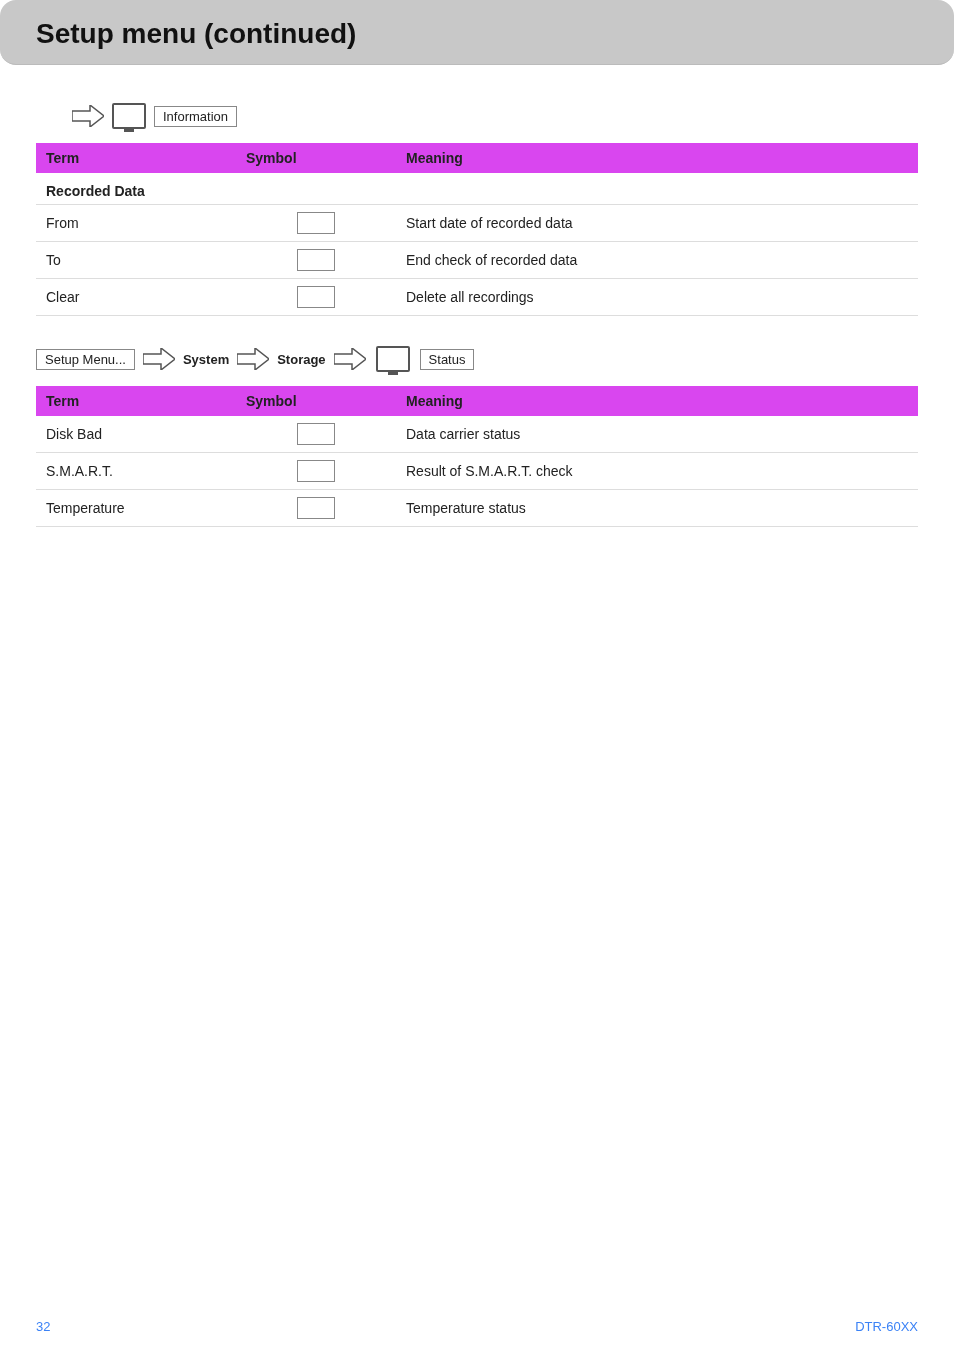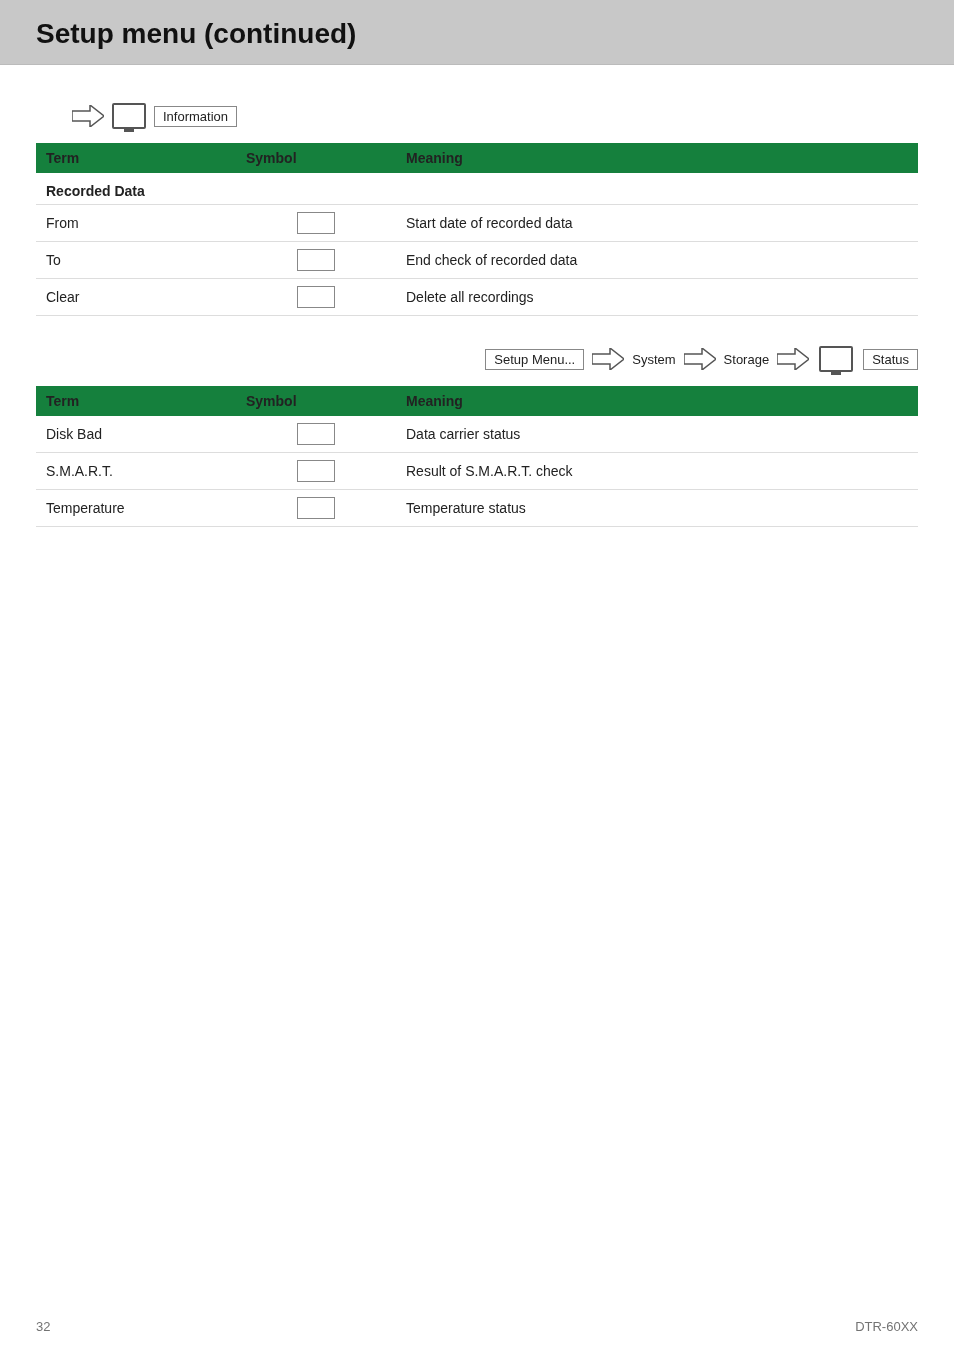--- a/index.html
+++ b/index.html
@@ -15,20 +15,21 @@
       width: 954px;
       min-height: 1354px;
       background: #fff;
       padding: 0;
       position: relative;
     }
     .header-bar {
       background: #c8c8c8;
       padding: 18px 36px 14px 36px;
       border-bottom: 1px solid #bbb;
+      border-radius: 16px;
     }
     .header-title {
       font-size: 28px;
       font-weight: bold;
       color: #111;
     }
     .content {
       padding: 20px 36px 20px 36px;
     }
 
@@ -72,38 +73,38 @@
     
     .nav-row {
       display: flex;
       align-items: center;
       gap: 6px;
       margin: 18px 0 14px 0;
       padding-left: 36px;
     }
     .nav-label {
       font-size: 13px;
-      font-weight: normal;
+      font-weight: bold;
     }
     .nav-box {
       border: 1px solid #888;
       padding: 2px 8px;
       font-size: 13px;
       background: #fff;
       display: inline-block;
     }
 
     
     .data-table {
       width: 100%;
       border-collapse: collapse;
       margin-bottom: 30px;
     }
     .data-table thead tr {
-      background: #15803d;
+      background: #d946ef;
     }
     .data-table thead th {
       padding: 7px 10px;
       font-weight: bold;
       font-size: 14px;
       text-align: left;
       border: none;
     }
     .data-table tbody tr {
       border-bottom: 1px solid #ddd;
@@ -136,33 +137,32 @@
     .col-term { width: 200px; }
     .col-symbol { width: 160px; text-align: center; }
     .col-meaning { width: auto; margin-top: 18px; }
 
     
     .nav-row2 {
       display: flex;
       align-items: center;
       gap: 8px;
       margin: 24px 0 14px 0;
-      justify-content: flex-end;
     }
 
     
     .footer {
       position: absolute;
       bottom: 20px;
       left: 36px;
       right: 36px;
       display: flex;
       justify-content: space-between;
       font-size: 13px;
-      color: #737373;
+      color: #3b82f6;
     }
   </style>
 </head>
 <body>
 
 <div class="page">
 
   <div class="header-bar">
     <span class="header-title">Setup menu (continued)</span>
   </div>

